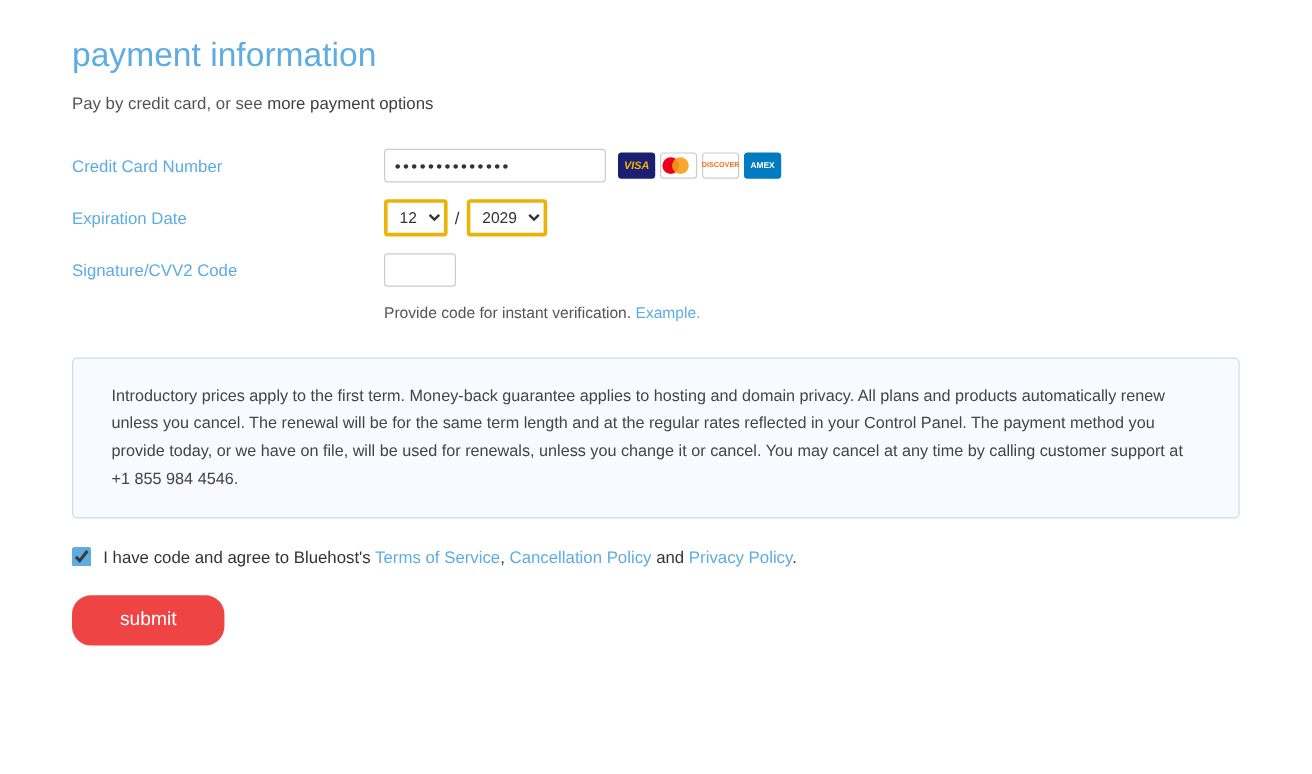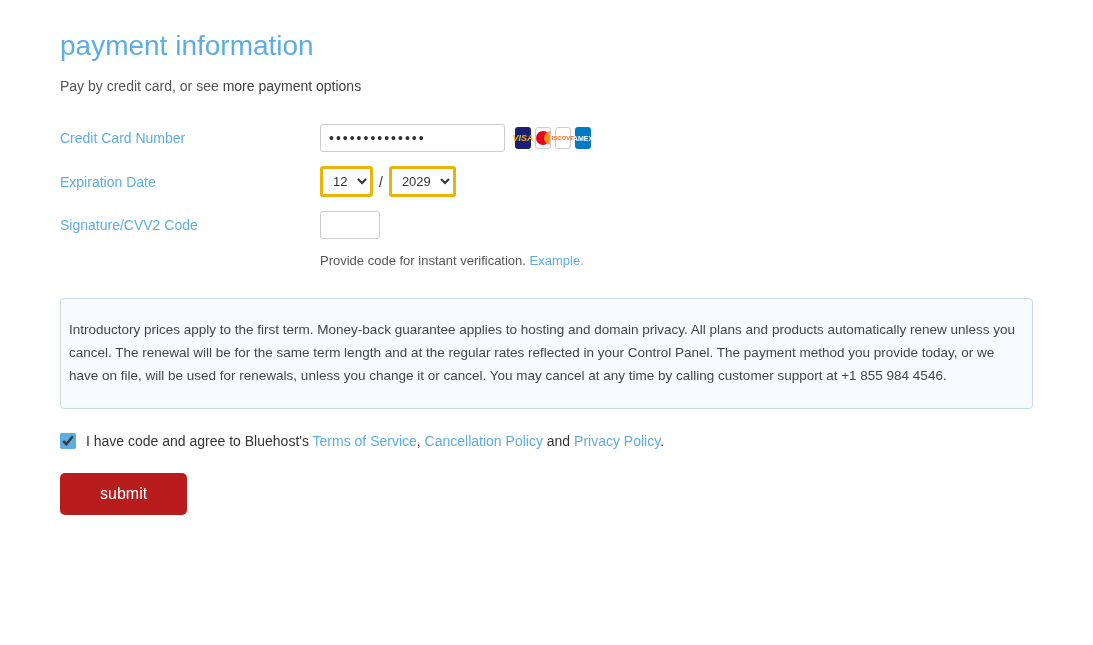--- a/index.html
+++ b/index.html
@@ -58,21 +58,21 @@
       font-size: 14px;
       letter-spacing: 2px;
       color: #333;
     }
     .card-icons {
       display: flex;
       align-items: center;
       gap: 4px;
     }
     .card-icon {
-      width: 16px;
+      width: 31px;
       height: 22px;
       border-radius: 3px;
       display: flex;
       align-items: center;
       justify-content: center;
       font-size: 7px;
       font-weight: bold;
       color: #fff;
     }
     .card-visa {
@@ -130,21 +130,21 @@
     .cvv-hint a {
       color: #5dade2;
       text-decoration: none;
       text-align: center;
     }
 
     .info-box {
       border: 1px solid #c8dcea;
       border-radius: 4px;
       background: #f7fbff;
-      padding: 20px 8px;
+      padding: 20px 32px;
       margin: 20px 0 24px 0;
       color: #444;
       font-size: 13.5px;
       line-height: 1.7;
     }
 
     .agree-row {
       display: flex;
       align-items: center;
       gap: 10px;
@@ -156,24 +156,24 @@
       width: 16px;
       height: 16px;
       accent-color: #5dade2;
     }
     .agree-text a {
       color: #5dade2;
       text-decoration: none;
     }
 
     .submit-btn {
-      background: #b91c1c;
+      background: #ef4444;
       color: #fff;
       border: none;
-      border-radius: 5px;
+      border-radius: 16px;
       padding: 12px 40px;
       font-size: 16px;
       cursor: pointer;
       font-weight: normal;
     }
 
     
     .mc-circles {
       position: relative;
       width: 28px;

